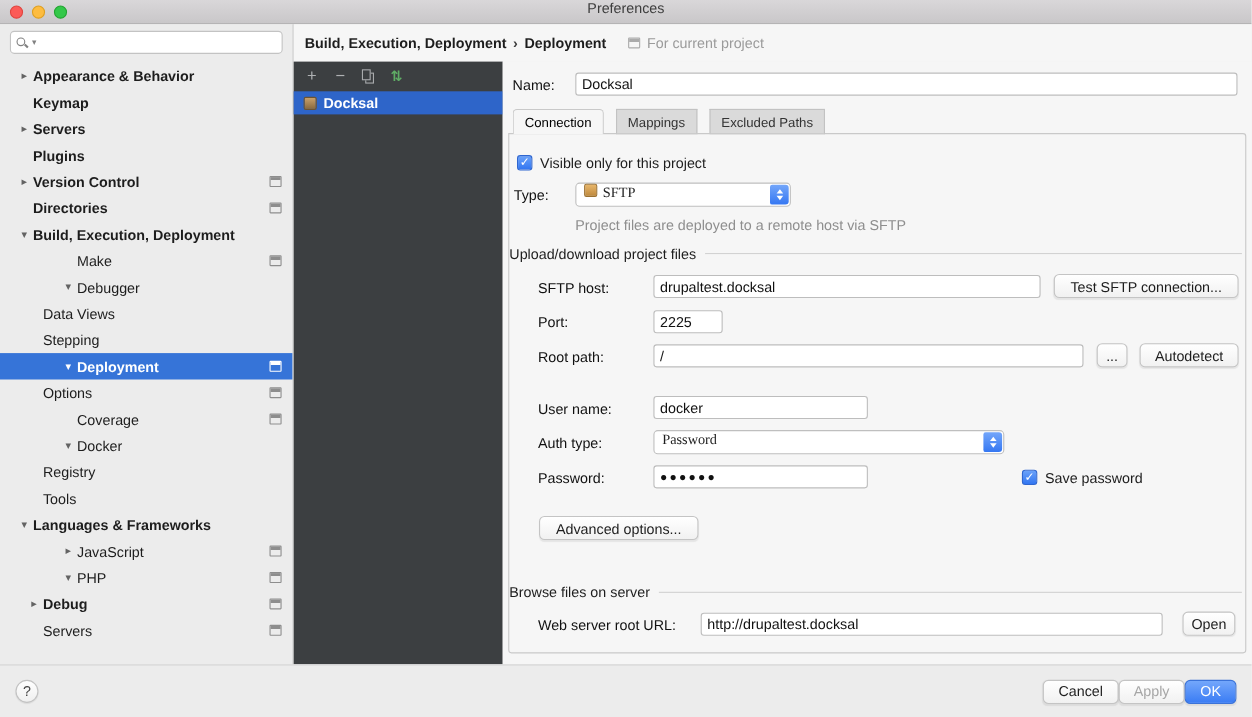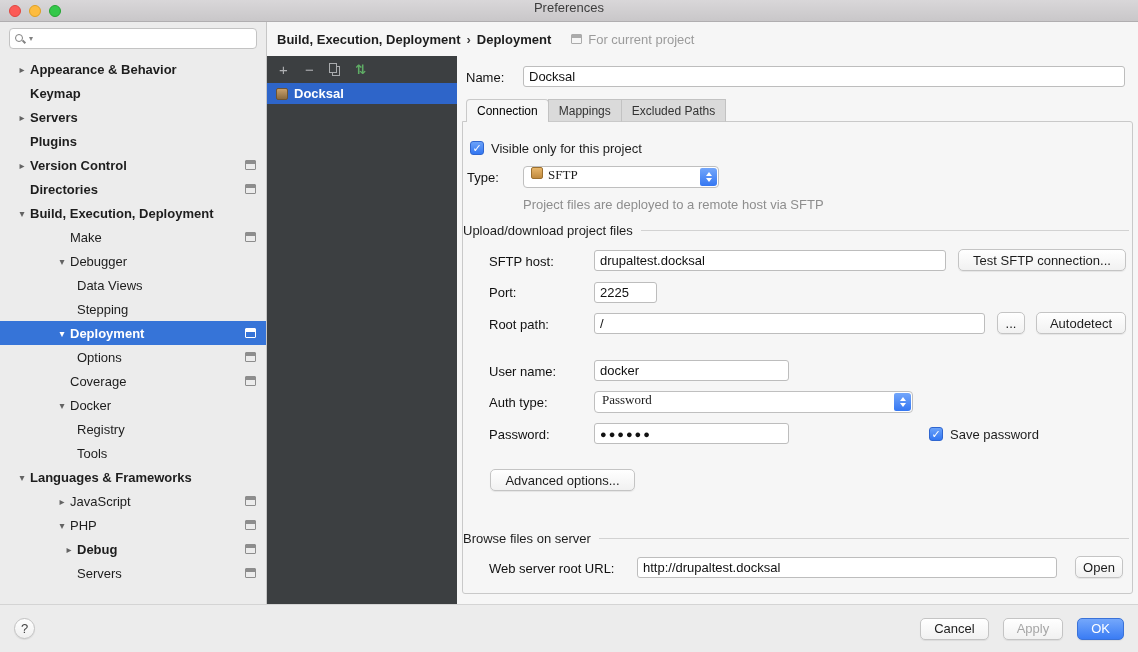--- a/index.html
+++ b/index.html
@@ -23,21 +23,21 @@
   
   .sidebar { width:267px; flex:none; background:#ececec; border-right:1px solid #c6c6c6; display:flex; flex-direction:column; }
   .search-wrap { padding:6px 9px 2px; }
   .search-field { height:21px; background:#fff; border:1px solid #c3c3c3; border-radius:4px; display:flex; align-items:center; padding:0 5px; gap:3px; }
   .mag { width:11px; height:11px; position:relative; flex:none; }
   .mag::before { content:""; position:absolute; width:6px; height:6px; border:1.5px solid #818181; border-radius:50%; left:0; top:1px; }
   .mag::after { content:""; position:absolute; width:1.5px; height:4px; background:#818181; transform:rotate(-45deg); left:8px; top:7px; }
   .search-caret { font-size:8px; color:#818181; }
   .tree { flex:1; overflow:hidden; padding-top:6px; }
   .t-row { height:24px; display:flex; align-items:center; padding-right:10px; white-space:nowrap; }
-  .lvl0 { padding-left:30px; } .lvl1 { padding-left:70px; } .lvl2 { padding-left:77px; }
+  .lvl0 { padding-left:30px; } .lvl1 { padding-left:70px; } .lvl2 { padding-left:39px; }
   .bold > .t-label { font-weight:bold; }
   .arrow { width:16px; margin-left:-16px; flex:none; font-size:10px; color:#636363; text-align:center; }
   .pp { margin-left:auto; width:11px; height:10px; flex:none; border:1px solid currentColor; border-radius:1px; color:#8d8d8d; background:linear-gradient(currentColor 0 3px, transparent 3px); }
   .t-row.selected { background:#3674d8; color:#fff; }
   .t-row.selected > .t-label { font-weight:bold; }
   .t-row.selected > .arrow, .t-row.selected > .pp { color:#fff; }
 
   
   .crumbs { height:34px; flex:none; display:flex; align-items:center; padding-left:10px; gap:6px; }
   .crumb { font-weight:bold; }
@@ -66,34 +66,34 @@
   .section { position:absolute; display:flex; align-items:center; height:16px; }
   .section .line { flex:1; height:1px; background:#d2d2d2; margin-left:8px; }
   .hrow { position:absolute; display:flex; align-items:center; gap:7px; height:20px; }
   .cb { width:14px; height:14px; flex:none; border-radius:3px; background:linear-gradient(#6ba2f9,#3276f1); border:1px solid #2f66d0; color:#fff; font-size:11px; line-height:12px; text-align:center; }
   .combo { position:absolute; height:22px; background:#fff; border:1px solid #bfbfbf; border-radius:4px; display:flex; padding:0 22px 0 7px; gap:5px;font-family:Liberation Serif, serif; }
   .combo-stepper { position:absolute; right:1px; top:1px; bottom:1px; width:17px; border-radius:2px 3px 3px 2px; background:linear-gradient(#73a6fa,#3577f2); display:flex; flex-direction:column; align-items:center; justify-content:center; gap:2px; }
   .st-up, .st-down { display:block; width:0; height:0; border-left:3px solid transparent; border-right:3px solid transparent; }
   .st-up { border-bottom:4px solid #fff; }
   .st-down { border-top:4px solid #fff; }
   .type-icon { width:12px; height:12px; flex:none; border-radius:2px; background:linear-gradient(#e8b66a,#c08a3e); border:1px solid #9c702f; }
-  .tabs { position:absolute; display:flex; height:23px; z-index:2; }
+  .tabs { position:absolute; display:flex; height:23px; z-index:2;gap:12px; }
   .tab { height:23px; display:flex; align-items:center; padding:0 10px; font-size:12px; color:#333; background:#dadada; border:1px solid #c2c2c2; border-bottom:1px solid #c9c9c9; margin-right:-1px; }
   .tab.active { background:#f6f6f6; border:1px solid #c9c9c9; border-bottom:none; border-radius:4px 4px 0 0; color:#000; }
   .tab-panel { position:absolute; left:5px; right:5px; top:65px; bottom:10px; border:1px solid #c9c9c9; border-radius:0 3px 3px 3px; background:#f6f6f6; }
   .btn { height:22px; border-radius:5px; border:1px solid #c4c4c4; background:linear-gradient(#ffffff,#f1f1f1); padding:0 13px; font:13px "Liberation Sans","DejaVu Sans",sans-serif; color:#1d1d1d; display:inline-flex; align-items:center; justify-content:center; box-shadow:0 1px 1px rgba(0,0,0,.07);text-align:right; }
   .fbtn { position:absolute; }
   .btn.disabled { color:#a6a6a6; }
   .btn.primary { background:linear-gradient(#74a7fb,#3a7cf4); border-color:#3a72d8; color:#fff; }
 
   
   .footer { position:absolute; left:0; right:0; bottom:0; height:48px; background:#ececec; border-top:1px solid #d4d4d4; display:flex; align-items:center; padding:0 14px; }
   .help-btn { width:21px; height:21px; border-radius:50%; background:linear-gradient(#fff,#efefef); border:1px solid #c2c2c2; display:flex; align-items:center; justify-content:center; color:#444; box-shadow:0 1px 1px rgba(0,0,0,.08); }
   .footer-spacer { flex:1; }
-  .footer .btn { margin-left:14px; }
+  .footer .btn { }
 </style>
 </head>
 <body>
 
 <div class="window">
 
   <div class="titlebar">
     <div class="traffic">
       <span class="light red"></span>
       <span class="light yellow"></span>

